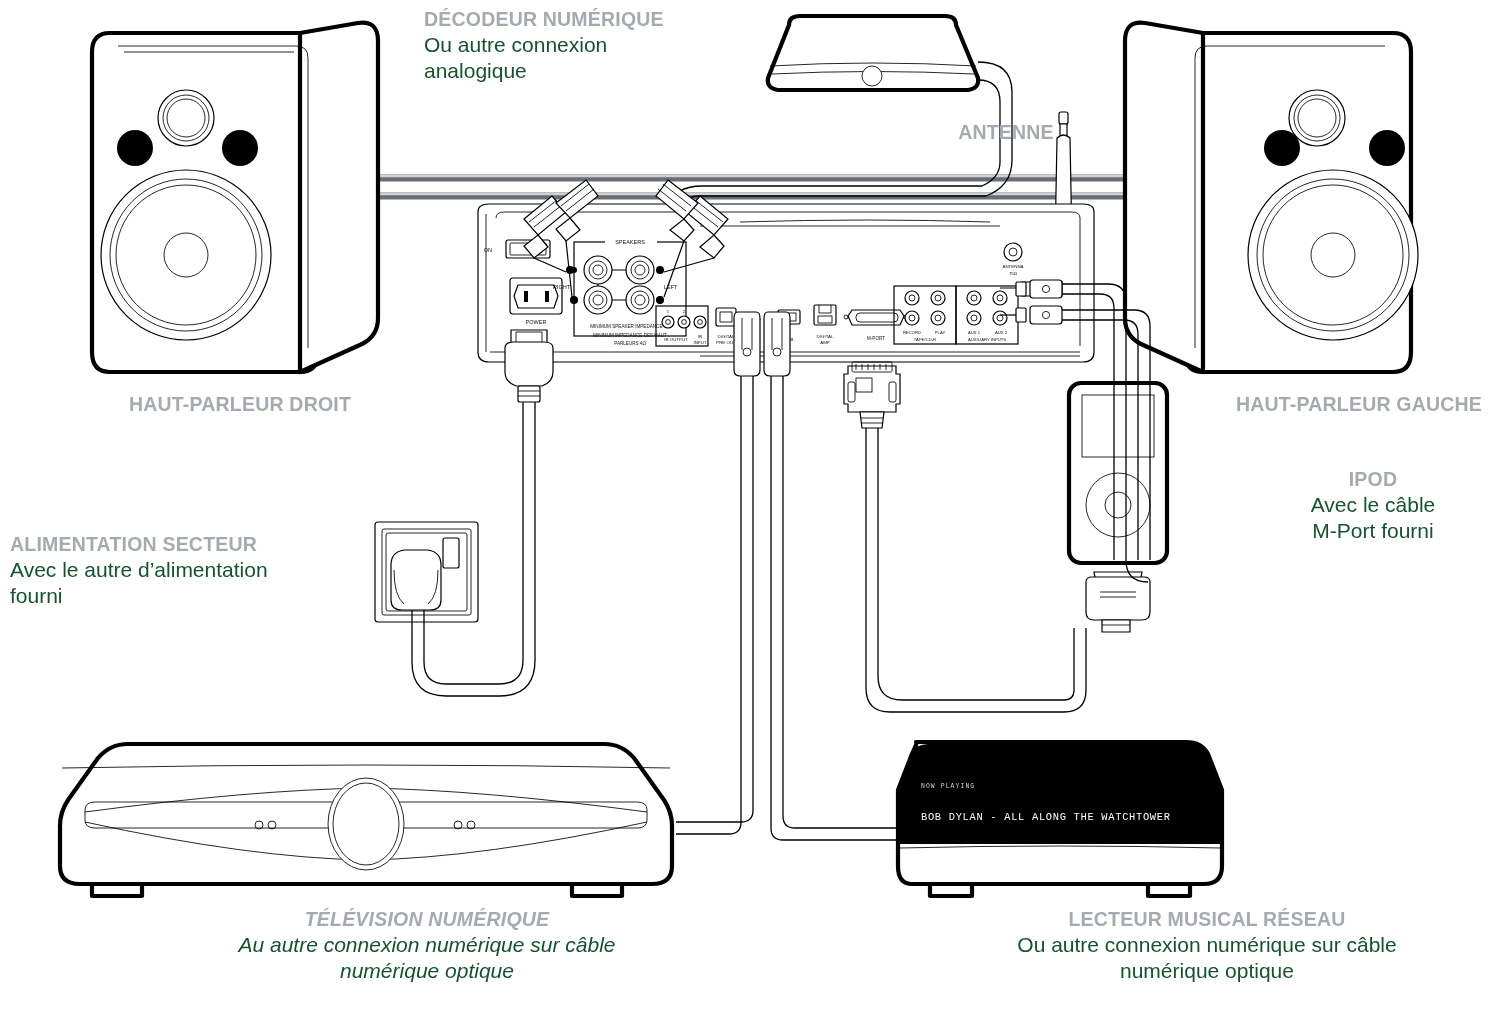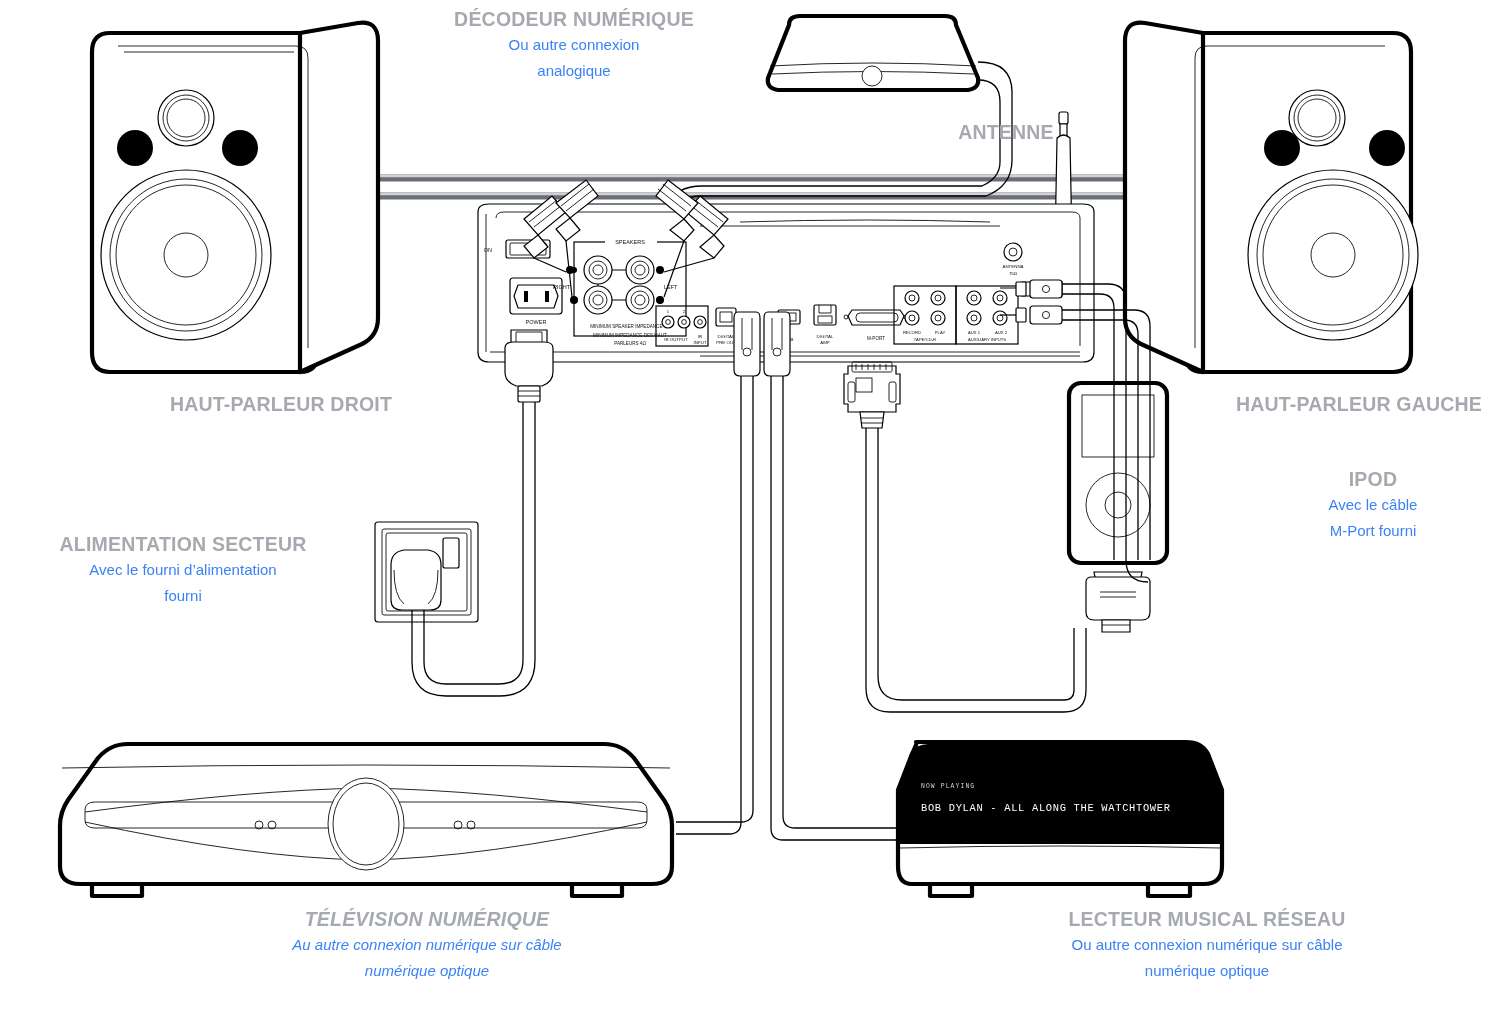--- a/index.html
+++ b/index.html
@@ -3,28 +3,28 @@
 <meta charset="utf-8">
 <style>
   html,body{margin:0;padding:0;background:#fff;}
   body{width:1503px;height:1009px;position:relative;overflow:hidden;
        font-family:"Liberation Sans",sans-serif;}
   .stage{position:absolute;left:0;top:0;width:1503px;height:1009px;}
   svg.art{position:absolute;left:0;top:0;width:1503px;height:1009px;}
 
   .lbl{position:absolute;}
   .lbl .hd{color:#a6aab0;font-weight:bold;font-size:19.5px;letter-spacing:.2px;line-height:26px;}
-  .lbl .sub{color:#3b82f6;font-size:15px;line-height:26px;font-weight:400;}
-  .ralign{text-align:center;}
+  .lbl .sub{color:#14532d;font-size:21px;line-height:26px;font-weight:400;}
+  .ralign{text-align:left;}
   .lalign{text-align:center;}
 
   
   #lab-decoder{left:424px;top:6px;width:300px;}
   #lab-antenne{left:906px;top:119px;width:200px;}
-  #lab-spk-right{left:70px;top:391px;width:340px;margin-left:41px;}
+  #lab-spk-right{left:70px;top:391px;width:340px;}
   #lab-spk-left{left:1199px;top:391px;width:320px;}
   #lab-ipod{left:1199px;top:466px;width:300px;margin-left:24px;}
   #lab-mains{left:10px;top:531px;width:346px;}
   #lab-tv{left:127px;top:906px;width:600px;font-style:italic;}
   #lab-nmp{left:907px;top:906px;width:600px;}
 </style>
 </head>
 <body>
 
 <div class="stage">
@@ -352,21 +352,21 @@
     <path class="kb wfill" d="M916,742 L1186,742 Q1202,742 1208,754 L1222,790 L1222,866 Q1222,884 1204,884 L 912,884 Q898,884 898,866 L898,790 L912,754 Q918,742 916,742 Z"></path>
     <path class="blk" d="M910,754 Q916,744 928,744 L1192,744 Q1204,744 1210,754 L1222,790 L1222,844 L898,844 L898,790 Z"></path>
     <path class="kt" d="M900,848 Q1060,844 1220,848"></path>
     <path class="kb wfill" d="M930,884 L972,884 L972,896 L930,896 Z"></path>
     <path class="kb wfill" d="M1148,884 L1190,884 L1190,896 L1148,896 Z"></path>
   </g>
 </svg>
 
 <div style="position:absolute;left:921px;top:783px;width:300px;">
   <div style="color:#d8d8d8;font-size:6.4px;letter-spacing:1.1px;font-family:'Liberation Mono',monospace;">NOW PLAYING</div>
-  <div style="color:#fff;font-size:10.4px;letter-spacing:.7px;margin-top:12px;font-family:'Liberation Mono',monospace;">BOB DYLAN - ALL ALONG THE WATCHTOWER</div>
+  <div style="color:#fff;font-size:10.4px;letter-spacing:.7px;margin-top:21px;font-family:'Liberation Mono',monospace;">BOB DYLAN - ALL ALONG THE WATCHTOWER</div>
 </div>
 
 <div class="lbl ralign" id="lab-decoder">
   <div class="hd">DÉCODEUR NUMÉRIQUE</div>
   <div class="sub">Ou autre connexion</div>
   <div class="sub">analogique</div>
 </div>
 
 <div class="lbl lalign" id="lab-antenne">
   <div class="hd">ANTENNE</div>
@@ -381,21 +381,21 @@
 </div>
 
 <div class="lbl lalign" id="lab-ipod">
   <div class="hd">IPOD</div>
   <div class="sub">Avec le câble</div>
   <div class="sub">M-Port fourni</div>
 </div>
 
 <div class="lbl ralign" id="lab-mains">
   <div class="hd">ALIMENTATION SECTEUR</div>
-  <div class="sub">Avec le fourni d’alimentation</div>
+  <div class="sub">Avec le autre d’alimentation</div>
   <div class="sub">fourni</div>
 </div>
 
 <div class="lbl lalign" id="lab-tv">
   <div class="hd">TÉLÉVISION NUMÉRIQUE</div>
   <div class="sub">Au autre connexion numérique sur câble</div>
   <div class="sub">numérique optique</div>
 </div>
 
 <div class="lbl lalign" id="lab-nmp">

